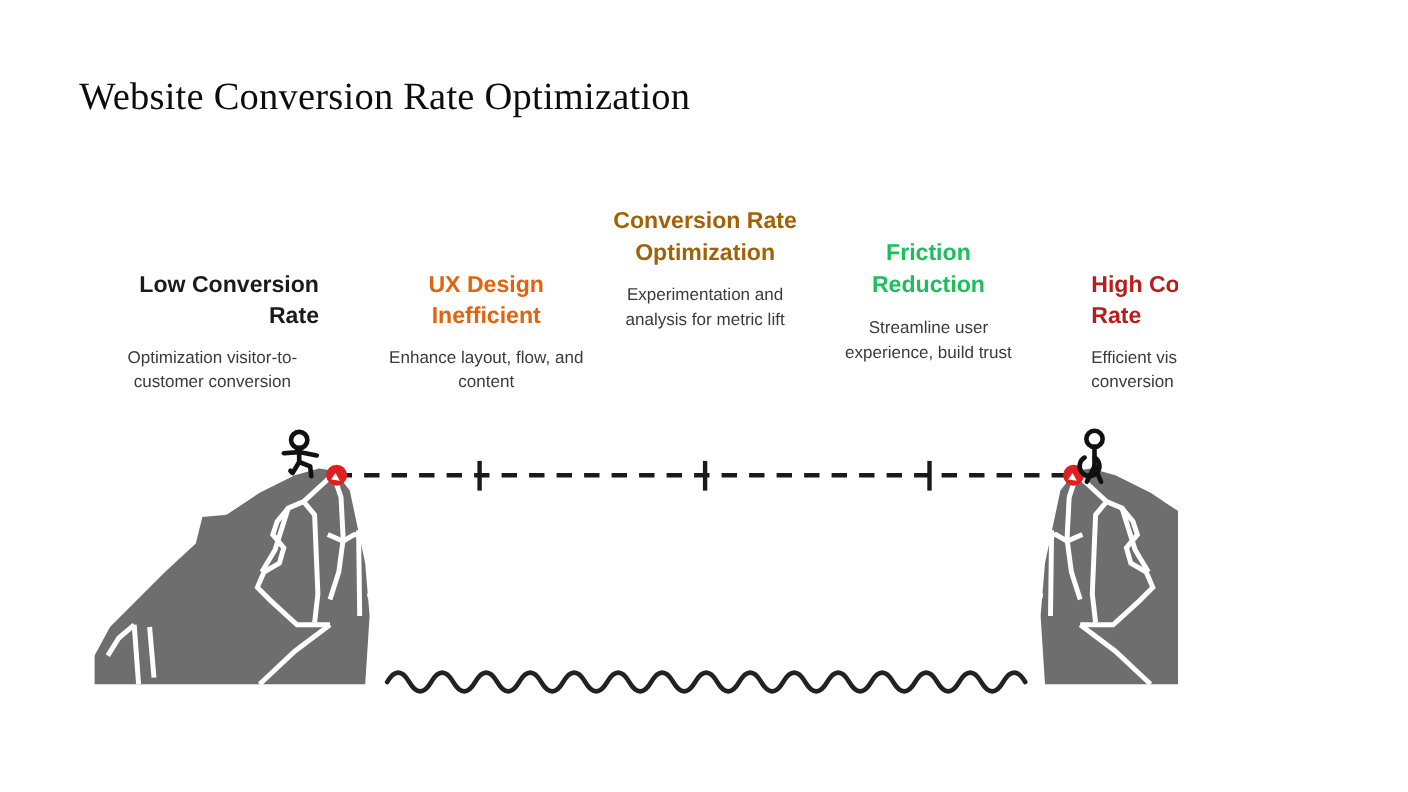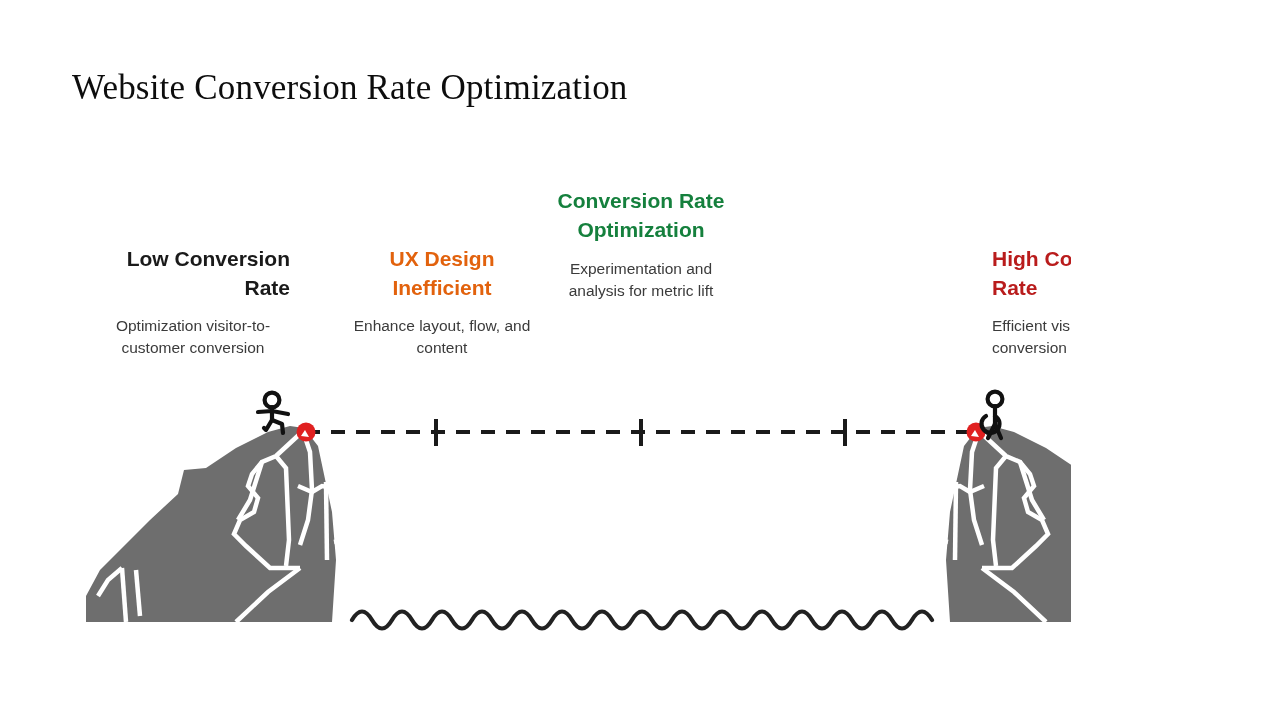--- a/index.html
+++ b/index.html
@@ -91,24 +91,28 @@
     <p class="col-heading" style="color: rgb(26, 26, 26);">Low Conversion Rate</p>
     <p class="col-body">Optimization visitor-to-customer conversion</p>
   </div>
 
   <div class="col col-2">
     <p class="col-heading" style="color: rgb(226, 98, 13);">UX Design Inefficient</p>
     <p class="col-body">Enhance layout, flow, and content</p>
   </div>
 
   <div class="col col-3">
-    <p class="col-heading" style="color: #15803d;">Conversion Rate Optimization</p>
+    <p class="col-heading" style="color: #a16207;">Conversion Rate Optimization</p>
     <p class="col-body">Experimentation and analysis for metric lift</p>
   </div>
 
+  <div class="col col-4">
+    <p class="col-heading" style="color: rgb(29, 191, 92);">Friction Reduction</p>
+    <p class="col-body">Streamline user experience, build trust</p>
+  </div>
 
   <div class="col col-5">
     <p class="col-heading" style="color: #b91c1c;">High Conversion Rate</p>
     <p class="col-body">Efficient visitor-to-customer conversion</p>
   </div>
 
   <svg id="artwork" viewBox="0 0 1280 720">
 
     <g>
       <path fill="#6E6E6E" d="M304,428 L318,446 L332,512 L336,560 L332,622 L86,622 L86,596 L100,570 L150,520

